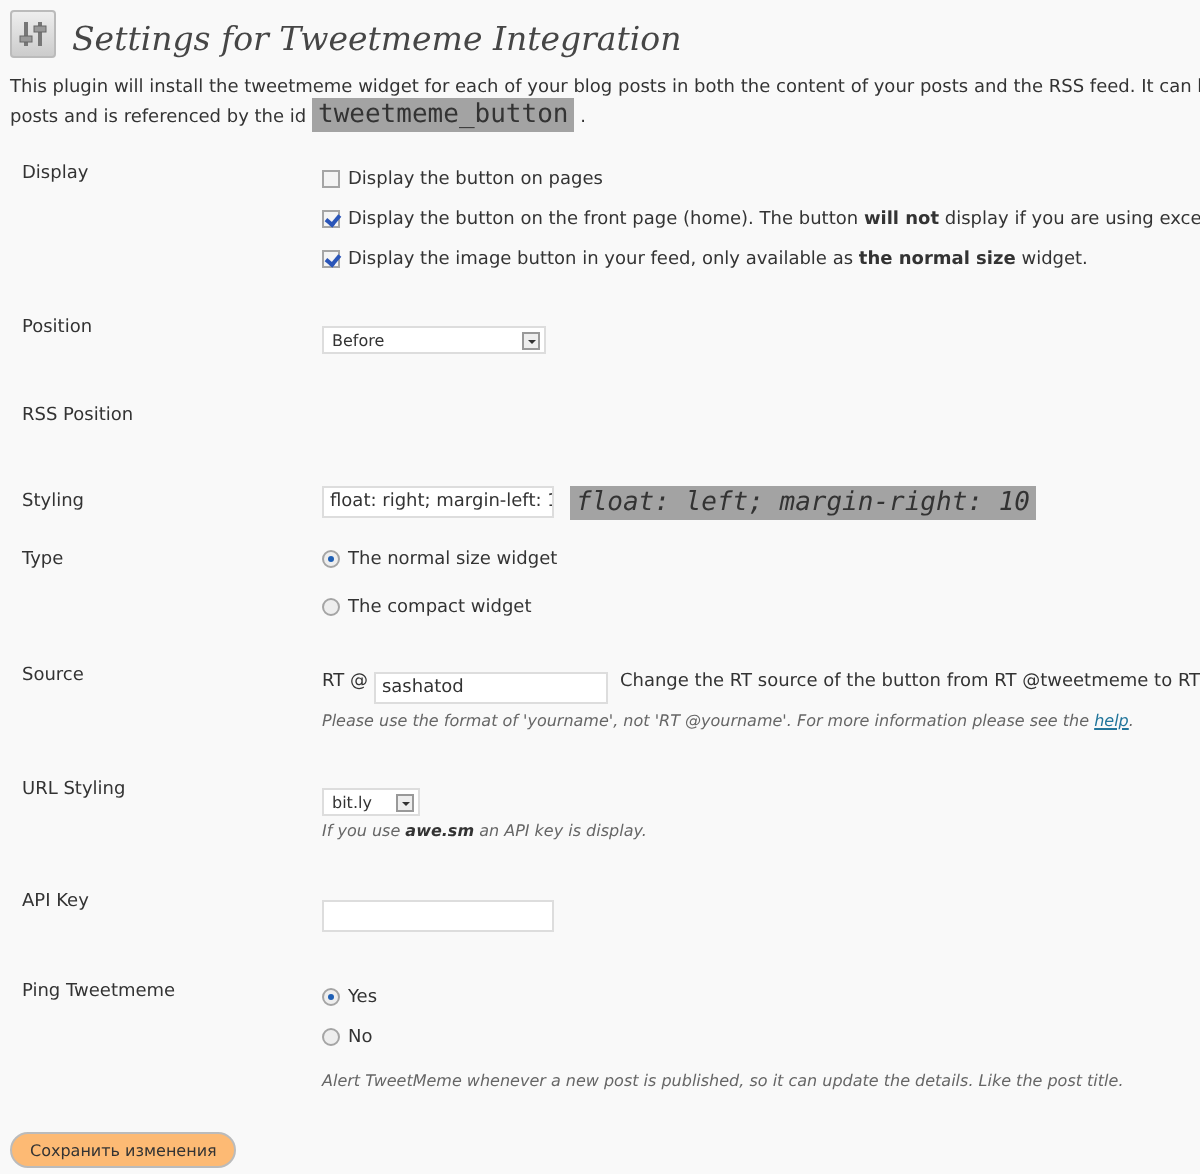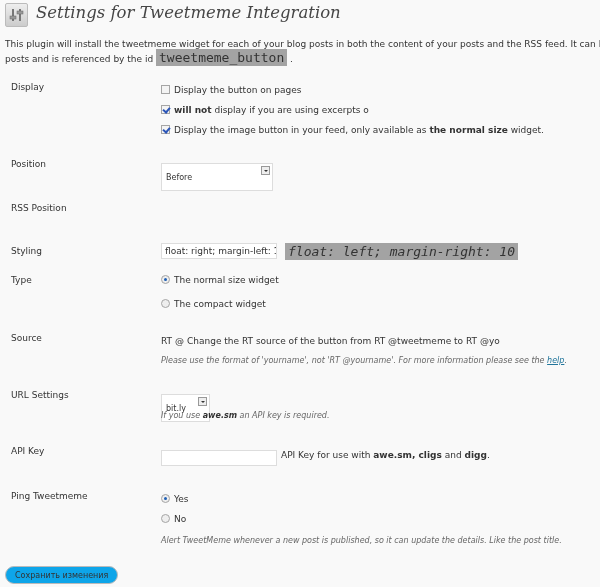--- a/index.html
+++ b/index.html
@@ -2,21 +2,21 @@
 <html><head>
 <meta charset="utf-8">
 <style>
   html, body { margin: 0; padding: 0; }
   body {
     width: 600px; height: 587px; overflow: hidden;
     background: #f9f9f9; color: #333;
     font-family: "DejaVu Sans", sans-serif; font-size: 9px;
     position: relative;
   }
-  .title-row { position: absolute; left: 5px; top: 3px; height: 26px; display: flex; align-items: flex-start; }
+  .title-row { position: absolute; left: 5px; top: 3px; height: 26px; display: flex; align-items: flex-end; }
   .page-icon {
     width: 21px; height: 22px; border: 1px solid #bbb; background: linear-gradient(#eee,#ccc);
     border-radius: 2px; display: flex; align-items: center; justify-content: center; margin-right: 8px;
   }
   .page-title {
     font-family: "DejaVu Serif", serif; font-style: italic; font-size: 16.5px; color: #464646; white-space: nowrap;
   }
   .intro { position: absolute; left: 5px; top: 38px; width: 700px; line-height: 13px; font-size: 9px; color: #333; white-space: nowrap; }
   code {
     font-family: "DejaVu Sans Mono", monospace; font-size: 13px; background: #a3a3a3; padding: 1px 3px;
@@ -30,37 +30,37 @@
     content: ""; position: absolute; left: 2px; top: 0px; width: 3px; height: 5px;
     border: solid #2a55b8; border-width: 0 2px 2px 0; transform: rotate(40deg);
   }
   .rb {
     width: 9px; height: 9px; border-radius: 50%; border: 1px solid #a5a5a5; background: #eee; margin-right: 4px; box-sizing: border-box; position: relative;
   }
   .rb.checked::after {
     content: ""; position: absolute; left: 2px; top: 2px; width: 3px; height: 3px; border-radius: 50%; background: #1e5fb5;
   }
   .select {
-    height: 28px; border: 1px solid #ddd; background: #fff; font-size: 8px; display: flex; align-items: center;
+    height: 14px; border: 1px solid #ddd; background: #fff; font-size: 8px; display: flex; align-items: center;
     padding-left: 4px; box-sizing: border-box; position: relative; margin-right: 5px;
   }
   .select .arrow {
     position: absolute; right: 2px; top: 2px; width: 9px; height: 9px; border: 1px solid #999; background: #eee; box-sizing: border-box;
     display: flex; align-items: center; justify-content: center;
   }
   .select .arrow::after { content: ""; border-left: 2px solid transparent; border-right: 2px solid transparent; border-top: 2px solid #333; }
   .input {
     height: 16px; border: 1px solid #ddd; background: #fff; box-sizing: border-box; font-size: 9px; padding: 0 3px;
     display: flex; align-items: center; margin-right: 4px; overflow: hidden; white-space: nowrap; font-family: "DejaVu Sans", sans-serif;
   }
   .hint { font-style: italic; color: #666; font-size: 8px; }
   .link { color: #21759b; text-decoration: underline; }
   .save-btn {
     position: absolute; left: 5px; top: 566px; height: 16px; padding: 0 9px; border: 1px solid #bbb; border-radius: 9px;
-    background: #0ea5e9; font-size: 8px; color: #333; display: flex; align-items: center;
+    background: #fdba74; font-size: 8px; color: #333; display: flex; align-items: center;
   }
   b { font-weight: bold; color: #333; }
 </style>
 </head>
 <body>
 
 <div class="title-row">
   <div class="page-icon">
     <svg width="15" height="16" viewBox="0 0 15 16">
         <rect x="3" y="2" width="2" height="12" fill="#777"></rect>
@@ -77,20 +77,21 @@
   <div><span>posts and is referenced by the id</span> <code>tweetmeme_button</code> <span>.</span></div>
 </div>
 
 <div class="label" style="top:82px">Display</div>
 <div class="ctrl" style="top:85px">
   <span class="cb"></span>
   <span>Display the button on pages</span>
 </div>
 <div class="ctrl" style="top:105px">
   <span class="cb checked"></span>
+  <span style="white-space:pre">Display the button on the front page (home). The button </span>
     <b>will not</b>
     <span style="white-space:pre"> display if you are using excerpts o</span>
 </div>
 <div class="ctrl" style="top:125px">
   <span class="cb checked"></span>
   <span style="white-space:pre">Display the image button in your feed, only available as </span>
     <b>the normal size</b>
     <span style="white-space:pre"> widget.</span>
 </div>
 
@@ -118,43 +119,43 @@
   <span>The normal size widget</span>
 </div>
 <div class="ctrl" style="top:299px">
   <span class="rb"></span>
   <span>The compact widget</span>
 </div>
 
 <div class="label" style="top:333px">Source</div>
 <div class="ctrl" style="top:336px">
   <span style="margin-right:3px">RT @</span>
+  <div class="input" style="width:117px;margin-right:6px">sashatod</div>
   <span>Change the RT source of the button from RT @tweetmeme to RT @yo</span>
 </div>
 <div class="ctrl hint" style="top:356px">
   <span>Please use the format of 'yourname', not 'RT @yourname'. For more information please see the</span>&nbsp;<span class="link">help</span><span>.</span>
 </div>
 
-<div class="label" style="top:390px">URL Settings</div>
+<div class="label" style="top:390px">URL Styling</div>
 <div class="ctrl" style="top:394px">
   <div class="select" style="width:49px">
     <span>bit.ly</span>
     <span class="arrow"></span>
   </div>
 </div>
 <div class="ctrl hint" style="top:411px">
   <span style="white-space:pre">If you use </span>
     <b>awe.sm</b>
-    <span style="white-space:pre"> an API key is required.</span>
+    <span style="white-space:pre"> an API key is display.</span>
 </div>
 
 <div class="label" style="top:446px">API Key</div>
 <div class="ctrl" style="top:450px">
   <div class="input" style="width:116px"></div>
-  <span><span style="white-space:pre">API Key for use with </span><b>awe.sm</b><b style="white-space:pre">, </b><b>cligs</b><span style="white-space:pre"> and </span><b>digg</b><span>.</span></span>
 </div>
 
 <div class="label" style="top:491px">Ping Tweetmeme</div>
 <div class="ctrl" style="top:494px">
   <span class="rb checked"></span>
   <span>Yes</span>
 </div>
 <div class="ctrl" style="top:514px">
   <span class="rb"></span>
   <span>No</span>

